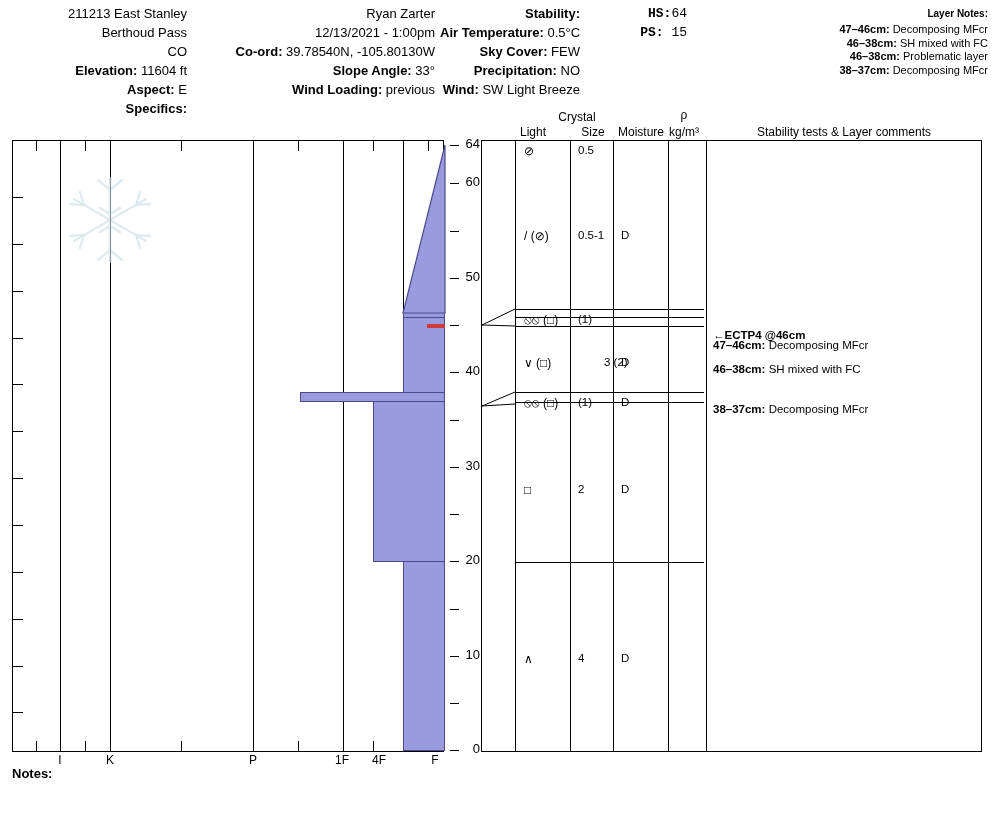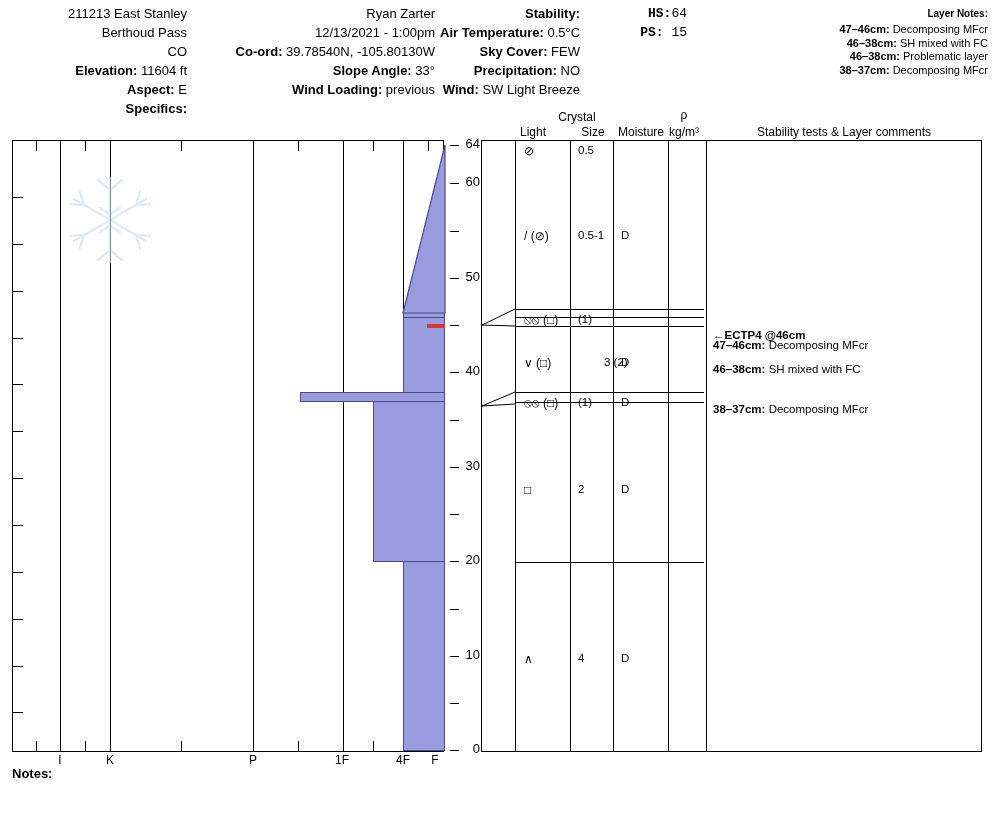--- a/index.html
+++ b/index.html
@@ -257,21 +257,21 @@
   </svg>
 
   <div class="weak-marker" style="left:414px; top:183px; width:18px; height:4px;"></div>
 
 </div>
 
 <div class="hardness-label" style="left:48px;  top:753px; width:24px;">I</div>
 <div class="hardness-label" style="left:98px;  top:753px; width:24px;">K</div>
 <div class="hardness-label" style="left:241px; top:753px; width:24px;">P</div>
 <div class="hardness-label" style="left:329px; top:753px; width:26px;">1F</div>
-<div class="hardness-label" style="left:390px; top:753px; width:26px;">4F</div>
+<div class="hardness-label" style="left:366px; top:753px; width:26px;">4F</div>
 <div class="hardness-label" style="left:423px; top:753px; width:24px;">F</div>
 
 <div id="watermark">
   <svg width="180" height="100" viewBox="0 0 180 100">
     <g stroke="#cfe0ea" stroke-width="2.4" fill="none" stroke-linecap="round">
       <line x1="70" y1="8" x2="70" y2="92"></line>
       <line x1="34" y1="29" x2="106" y2="71"></line>
       <line x1="34" y1="71" x2="106" y2="29"></line>
       <line x1="70" y1="20" x2="58" y2="10"></line>
         <line x1="70" y1="20" x2="82" y2="10"></line>

